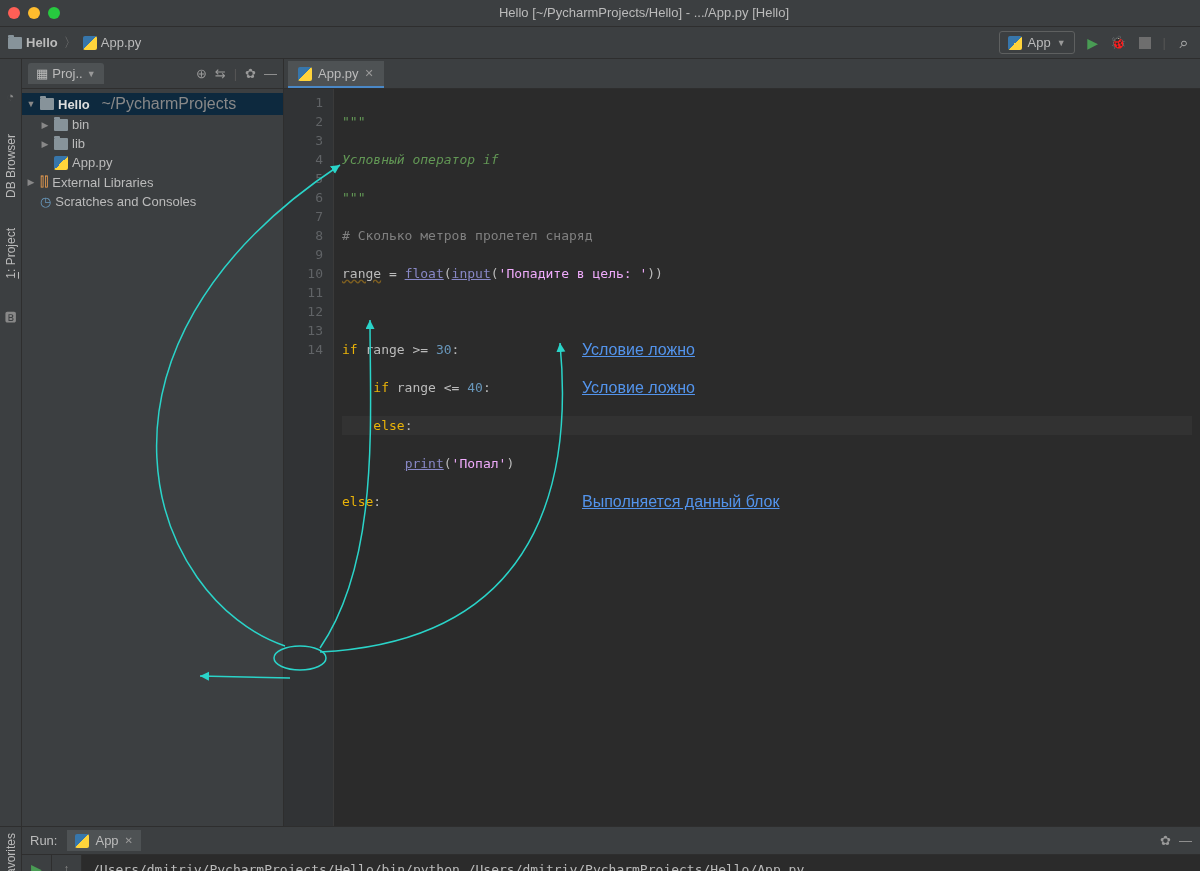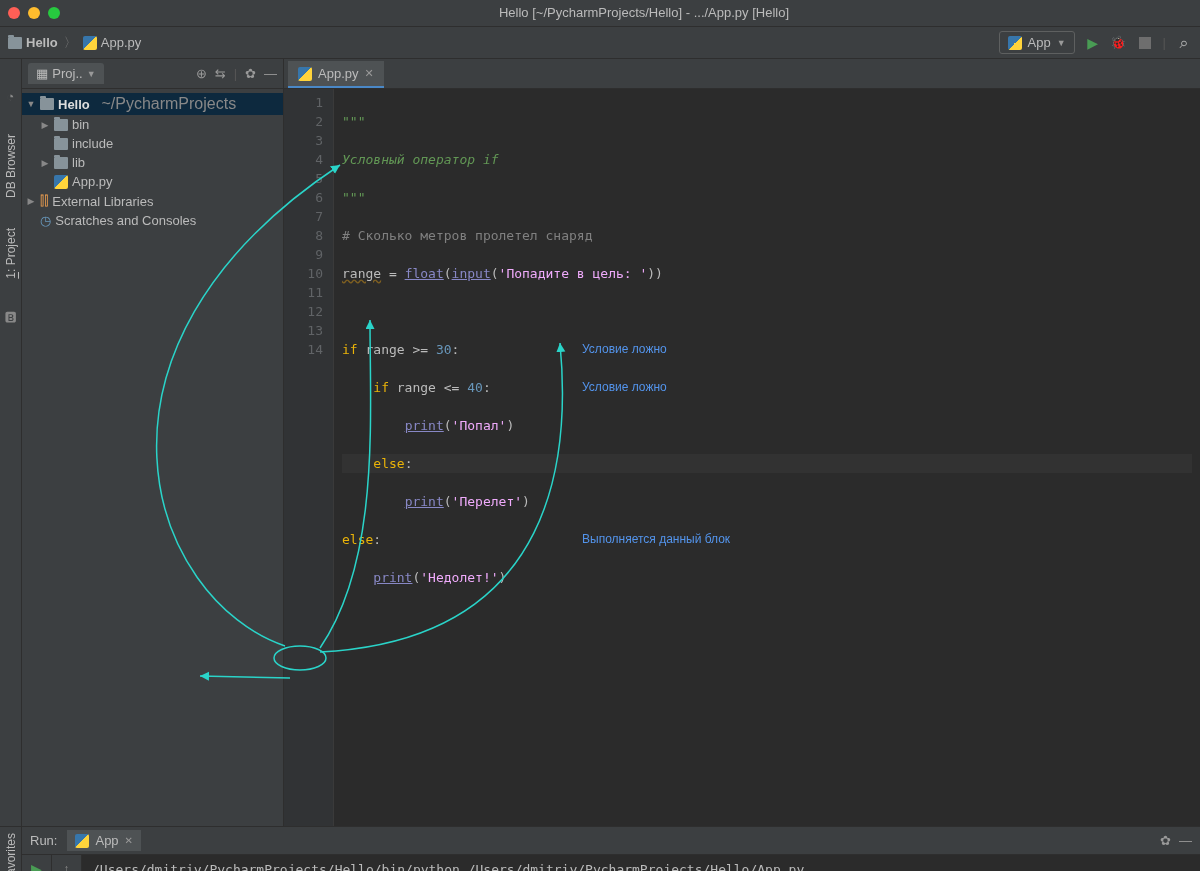--- a/index.html
+++ b/index.html
@@ -54,21 +54,21 @@
 
 .editor-area { flex:1; display:flex; flex-direction:column; background:#2b2b2b; }
 .ed-tabs { height:30px; background:#3c3f41; display:flex; align-items:flex-end; padding-left:4px; border-bottom:1px solid #2e2e2e; }
 .ed-tab { background:#4e5254; padding:5px 10px; display:flex; align-items:center; gap:6px; font-size:13px; border-bottom:2px solid #4a88c7; }
 .ed-tab .x{color:#999;font-size:11px;cursor:pointer;}
 .ed-body { flex:1; display:flex; overflow:hidden; }
 .gutter { width:50px; background:#313335; color:#606366; text-align:right; padding:4px 10px 4px 4px; font-size:13px; line-height:19px; border-right:1px solid #3a3a3a;}
 .code { flex:1; padding:4px 8px; font-size:13px; line-height:19px; white-space:pre; position:relative; }
 .code .line{height:19px;position:relative;}
 .kw{color:#eab308;} .str{color:#f0abfc;} .fn{color:#8888c6;text-decoration:underline;} .cmt{color:#808080;} .doc{color:#629755;font-style:italic;}
-.hint{color:#5394ec;font-family:-apple-system,sans-serif;font-size:12px;position:absolute;}
+.hint{color:#5394ec;font-family:-apple-system,sans-serif;font-size:16px;position:absolute;text-decoration:underline;}
 .caret-line{background:#323232;}
 .breadcrumb-bar { height:24px; background:#3c3f41; border-top:1px solid #2e2e2e; display:flex; align-items:center; padding-left:50px; color:#999; font-size:12px; gap:8px; }
 
 
 .runwin { height:218px; border-top:1px solid #2e2e2e; background:#2b2b2b; display:flex; }
 .runwin .leftstrip { padding-top:6px; gap:12px; }
 .run-header { height:28px; background:#3c3f41; display:flex; align-items:center; padding:0 8px; border-bottom:1px solid #2e2e2e; }
 .run-header .title{font-size:13px;color:#bbb;}
 .run-header .tab{background:#4e5254;padding:3px 8px;margin-left:10px;display:flex;align-items:center;gap:6px;}
 .run-body { flex:1; display:flex; flex-direction:column; }
@@ -141,25 +141,20 @@
       </div>
     </div>
     <div class="tree">
       <div class="tree-row sel"><span class="arrow">▼</span><span class="folder-i"></span> <span class="bold">Hello</span>&nbsp;<span class="greyp">~/PycharmProjects</span></div>
       <div class="tree-row indent1">
           <span class="arrow">▶</span>
           <span class="folder-i"></span> 
           <span>bin</span>
         </div>
       <div class="tree-row indent1">
-          <span class="arrow"></span>
-          <span class="folder-i"></span> 
-          <span>include</span>
-        </div>
-      <div class="tree-row indent1">
           <span class="arrow">▶</span>
           <span class="folder-i"></span> 
           <span>lib</span>
         </div>
       <div class="tree-row indent1">
           <span class="arrow"></span>
           <span class="py-i"></span> 
           <span>App.py</span>
         </div>
       <div class="tree-row">
@@ -187,25 +182,23 @@
       <div class="gutter">1<br>2<br>3<br>4<br>5<br>6<br>7<br>8<br>9<br>10<br>11<br>12<br>13<br>14</div>
       <div class="code">
 <div class="line"><span class="doc">"""</span></div>
 <div class="line"><span class="doc">Условный оператор if</span></div>
 <div class="line"><span class="doc">"""</span></div>
 <div class="line"><span class="cmt"># Сколько метров пролетел снаряд</span></div>
 <div class="line"><span style="text-decoration:underline wavy #806020">range</span><span> = </span><span class="fn">float</span>(<span class="fn">input</span>(<span class="str">'Попадите в цель: '</span>))</div>
 <div class="line"></div>
 <div class="line"><span class="kw">if</span><span> range &gt;= </span><span style="color:#6897bb">30</span>:<span class="hint" style="left:240px;">Условие ложно</span></div>
 <div class="line">    <span class="kw">if</span><span> range &lt;= </span><span style="color:#6897bb">40</span>:<span class="hint" style="left:240px;">Условие ложно</span></div>
+<div class="line caret-line">    <span class="kw">else</span>:</div>
 <div class="line">        <span class="fn">print</span>(<span class="str">'Попал'</span>)</div>
-<div class="line caret-line">    <span class="kw">else</span>:</div>
-<div class="line">        <span class="fn">print</span>(<span class="str">'Перелет'</span>)</div>
 <div class="line"><span class="kw">else</span>:<span class="hint" style="left:240px;">Выполняется данный блок</span></div>
-<div class="line">    <span class="fn">print</span>(<span class="str">'Недолет!'</span>)</div>
 <div class="line"></div>
       </div>
     </div>
   </div>
 </div>
 
 <div class="runwin">
   <div class="leftstrip">
     <span class="vtext">★ : Favorites</span>
 

